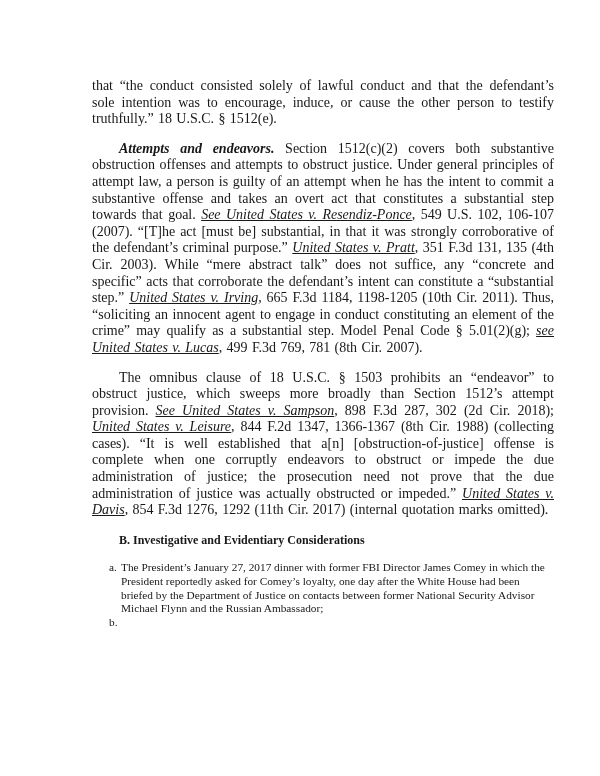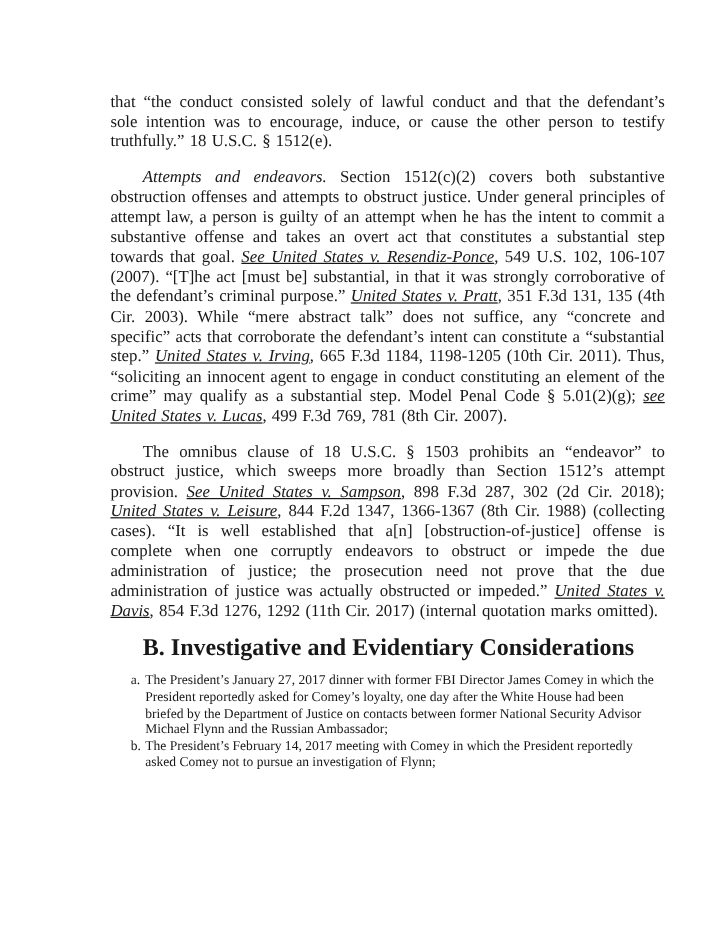--- a/index.html
+++ b/index.html
@@ -27,24 +27,24 @@
     margin: 0 0 13px 0;
     font-size: 14px;
     line-height: 16.6px;
     text-align: justify;
     word-spacing: 0.06em;
   }
   p.indent {
     text-indent: 27px;
   }
   .s-i  { font-style: italic; text-decoration: underline; }
-  .s-bi { font-style: italic; font-weight: normal; }
+  .s-bi { font-style: italic; font-weight: bold; }
   h2.heading {
     margin: 0 0 13px 27px;
-    font-size: 20px;
+    font-size: 12px;
     line-height: 16.6px;
     font-weight: bold;
     font-style: normal;
   }
   ol.events {
     list-style: none;
     margin: 0;
     padding: 0;
     font-size: 11.3px;
     line-height: 13.6px;
@@ -76,18 +76,17 @@
     <h2 class="heading">B. Investigative and Evidentiary Considerations</h2>
 
 
     <ol class="events">
       <li class="event">
         <span class="marker">a.</span>
         <span class="event-text">The President’s January 27, 2017 dinner with former FBI Director James Comey in which the President reportedly asked for Comey’s loyalty, one day after the White House had been briefed by the Department of Justice on contacts between former National Security Advisor Michael Flynn and the Russian Ambassador;</span>
       </li>
       <li class="event">
         <span class="marker">b.</span>
-        <span class="event-text">The President’s February 14, 2017 meeting with Comey in which the President reportedly asked Comey not to pursue an investigation of Flynn;</span>
       </li>
     </ol>
 
   </div>
 </div>
 
 </body></html>

